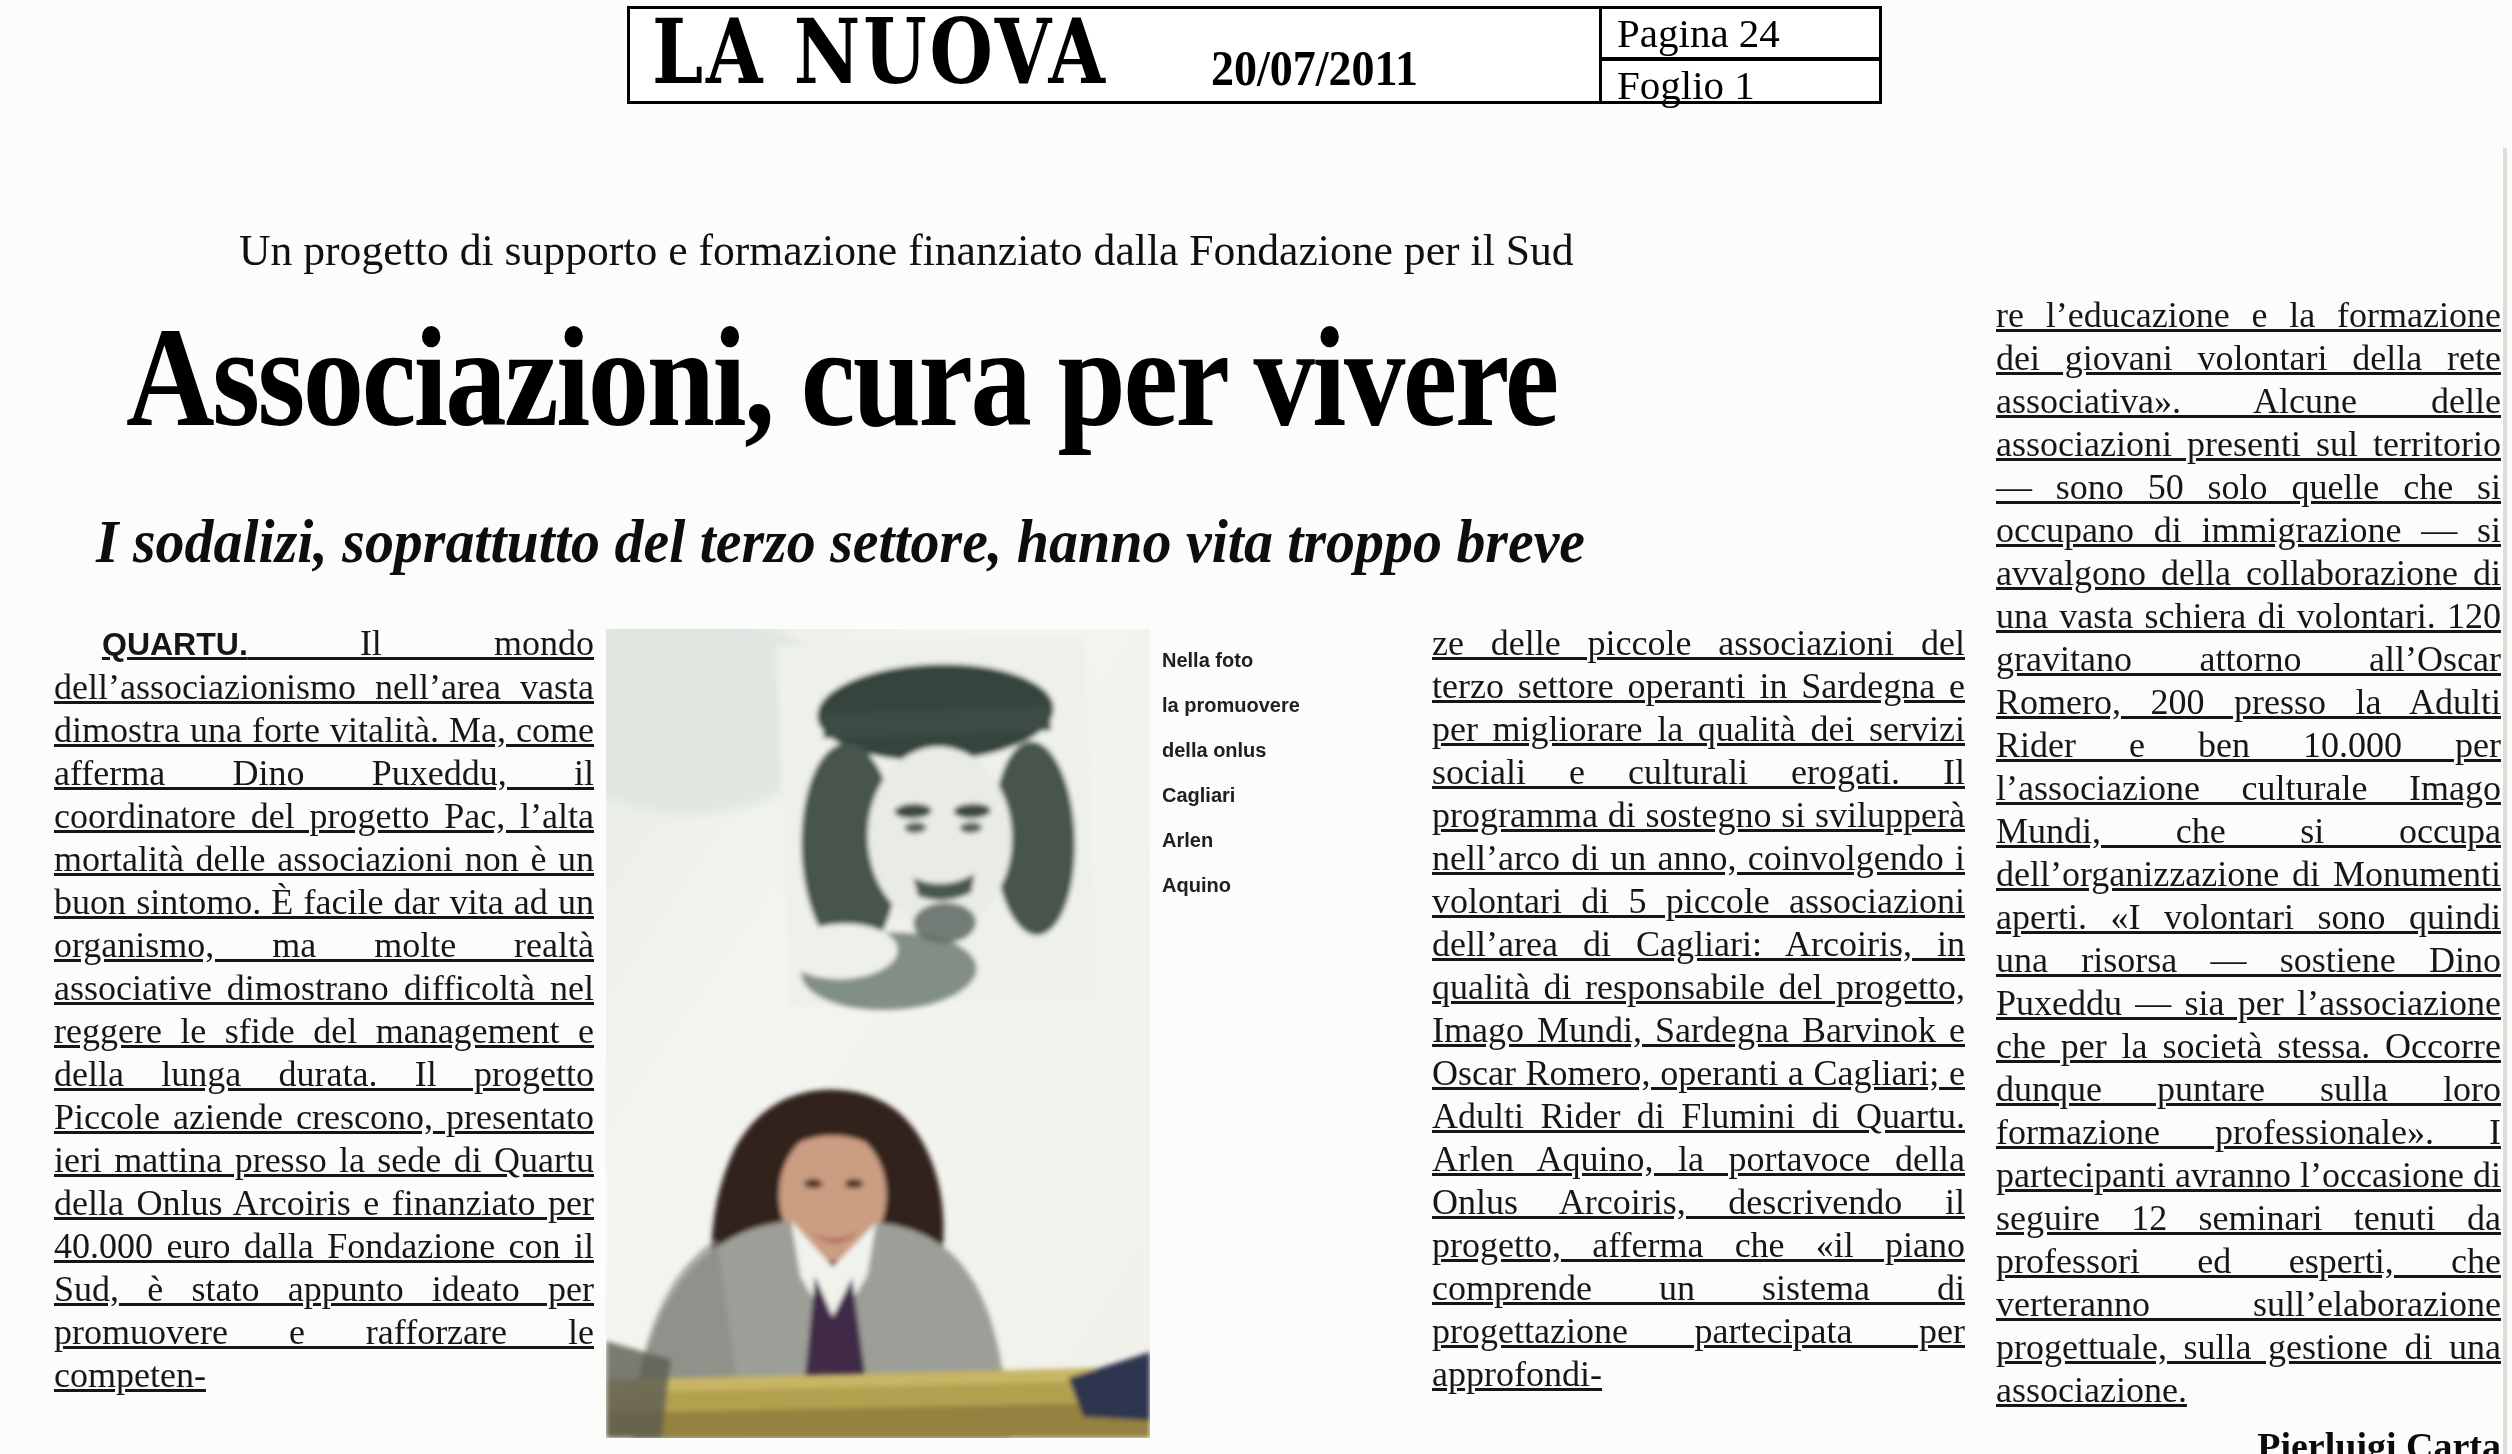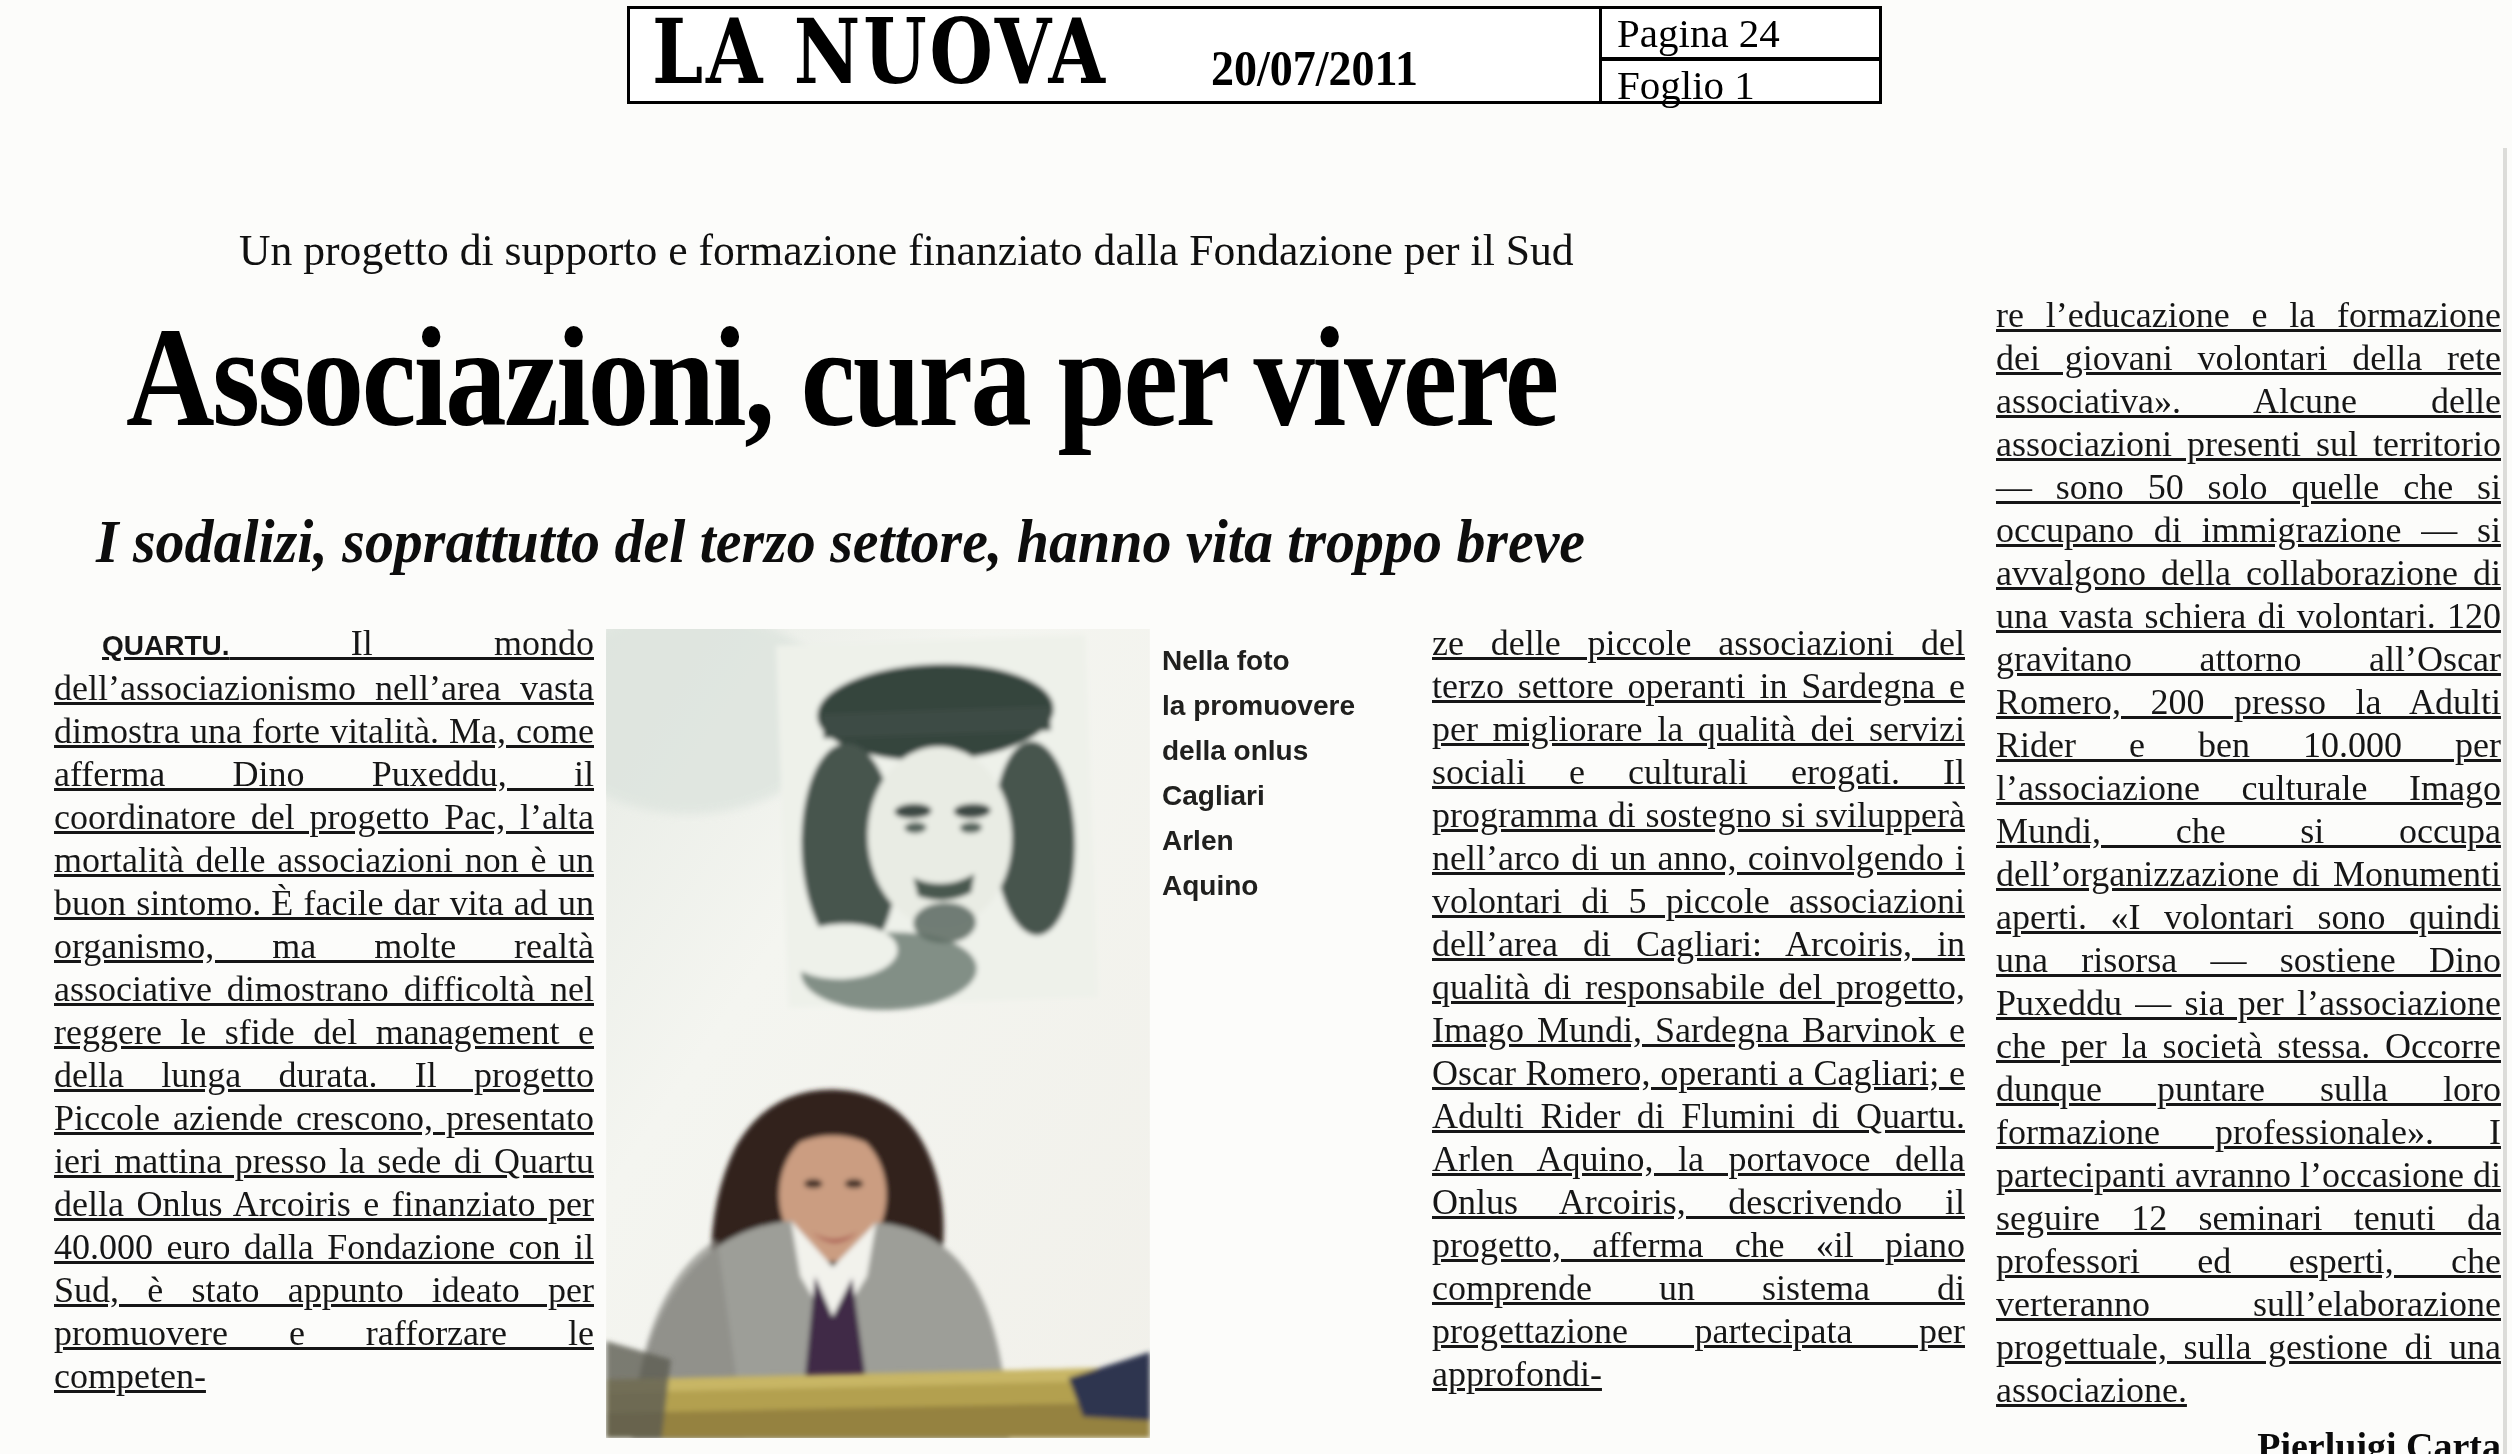--- a/index.html
+++ b/index.html
@@ -60,35 +60,35 @@
   .body-col{
     position:absolute;font-size:36px;line-height:43px;
     text-align:justify;color:#161616;
   }
   .body-col p{margin:0;text-decoration:underline;}
   #col1{left:54px;top:622px;width:540px;}
   #col1 p{text-indent:48px;}
   #col2{left:1432px;top:622px;width:533px;}
   #col3{left:1996px;top:294px;width:505px;}
   .dateline{
-    font-family:"Liberation Sans",sans-serif;font-weight:bold;font-size:28px;
+    font-family:"Liberation Sans",sans-serif;font-weight:bold;font-size:32px;
   }
   .byline{
     text-align:right;font-weight:bold;font-size:38px;margin-top:13px;color:#0b0b0b;
   }
 
   
   .photo{
     position:absolute;left:606px;top:629px;width:544px;height:809px;
     display:block;
   }
   .caption{
     position:absolute;left:1162px;top:638px;width:254px;
     font-family:"Liberation Sans",sans-serif;
-    font-size:28px;line-height:45px;font-weight:bold;color:#20201e;
+    font-size:20px;line-height:45px;font-weight:bold;color:#20201e;
   }
 
   
   .scan-edge{
     position:absolute;left:2503px;top:148px;width:3.7px;height:1307px;
     background:#cfcfcb;opacity:.7;
   }
 </style>
 </head>
 <body>

